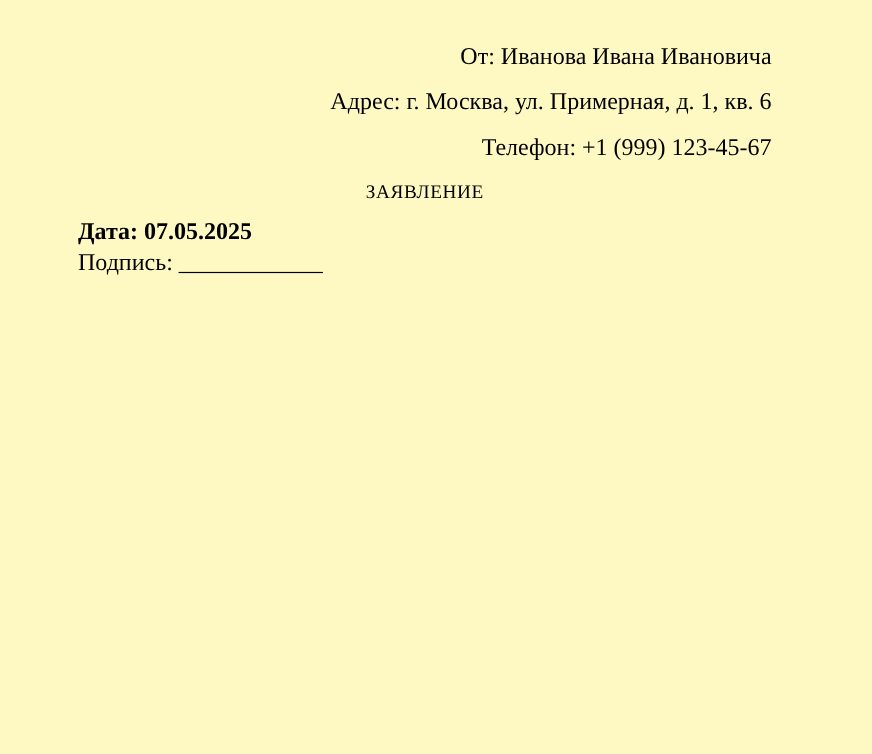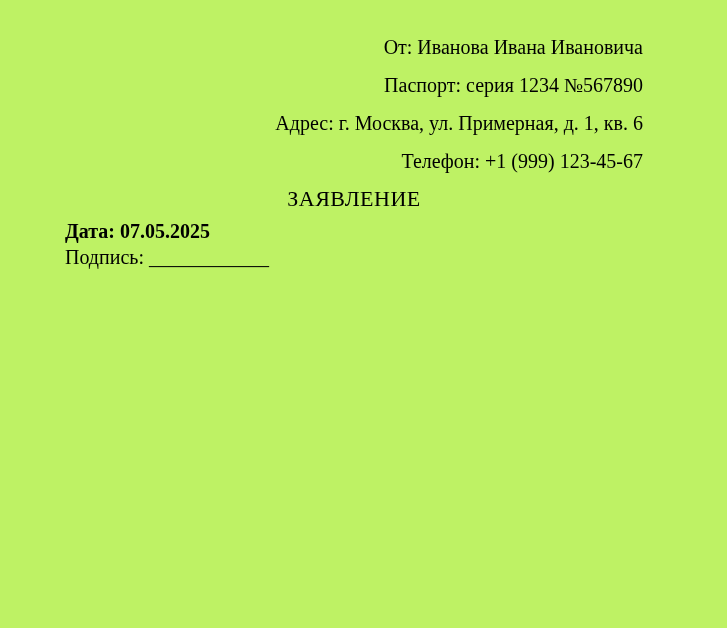--- a/index.html
+++ b/index.html
@@ -5,35 +5,35 @@
   html, body {
     margin: 0;
     padding: 0;
     background: #ffffff;
   }
   .page {
     position: relative;
     width: 727px;
     height: 628px;
     box-sizing: border-box;
-    background: #bef264;
+    background: #fef9c3;
     color: #000000;
     font-family: "Liberation Serif", "DejaVu Serif", serif;
     font-size: 20px;
     padding: 28px 84px 0 65px;
     overflow: hidden;
   }
   .page p { margin: 0; }
   .right-block { text-align: right; }
   .hline { line-height: 38px; }
   .recipient-block { margin-top: 38px; }
   .title-line {
     text-align: center;
     font-weight: normal;
-    font-size: 22px;
+    font-size: 16px;
     line-height: 38px;
     margin-top: 38px;
     letter-spacing: 0.5px;
   }
   .body-par {
     margin-top: 47px;
     line-height: 26px;
     text-align: justify;
     text-justify: inter-word;
   }
@@ -51,21 +51,20 @@
   }
   .sign-blank { letter-spacing: 0; }
 </style>
 </head>
 <body>
 
 <div class="page">
 
   <div class="right-block">
     <p class="hline">От: Иванова Ивана Ивановича</p>
-    <p class="hline">Паспорт: серия 1234 №567890</p>
     <p class="hline">Адрес: г. Москва, ул. Примерная, д. 1, кв. 6</p>
     <p class="hline">Телефон: +1 (999) 123-45-67</p>
   </div>
 
 
   <p class="title-line">ЗАЯВЛЕНИЕ</p>
 
 
   <p class="date-line">Дата: 07.05.2025</p>
 

